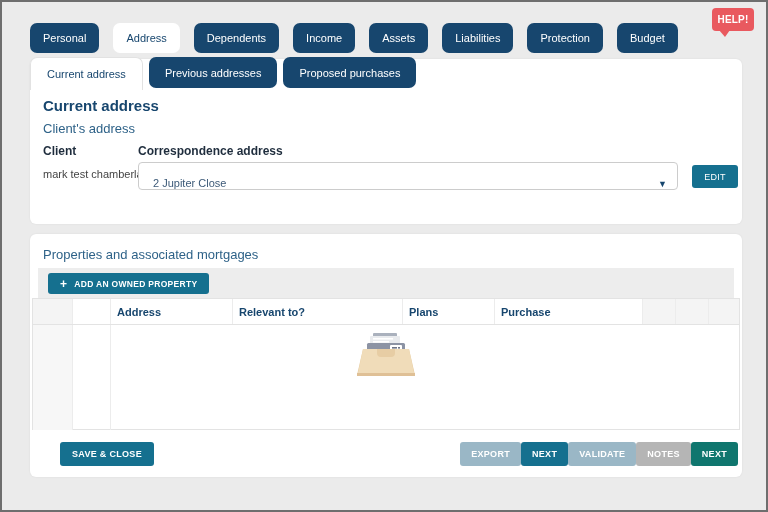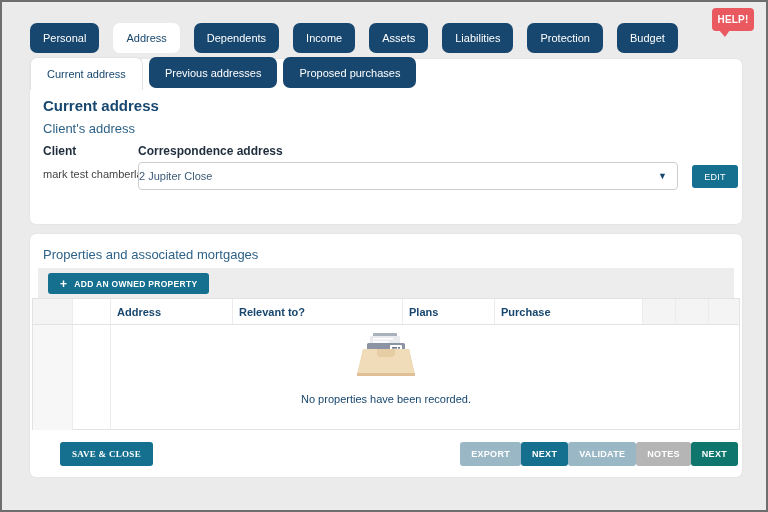--- a/index.html
+++ b/index.html
@@ -65,22 +65,22 @@
   .h-section { position:absolute; left:13px; top:62px; font-size:13px; color:#2e6288; }
 
   .lbl { position:absolute; font-size:12px; font-weight:bold; color:#1f2d3d; }
   .lbl-client { left:13px; top:85px; }
   .lbl-corr   { left:108px; top:85px; }
   .client-name { position:absolute; left:13px; top:109px; font-size:11px; color:#444; }
 
   .addr-select {
     position:absolute; left:108px; top:103px; width:540px; height:28px;
     border:1px solid #ccc; border-radius:4px; background:#fff;
-    font-size:11px; color:#3d5a78; display:flex; align-items:center;
-    padding:0 0; cursor:pointer;
+    font-size:11px; color:#3d5a78; display:flex; align-items:flex-end;
+    padding:0 14px; cursor:pointer;
   }
   .addr-select .caret {
     position:absolute; right:10px; font-size:9px; color:#17466e;
   }
   .btn-edit {
     position:absolute; left:662px; top:106px; width:46px; height:23px;
     background:#15708f; color:#fff; border:none; border-radius:3px;
     font-size:9px; font-weight:normal; cursor:pointer; letter-spacing:.3px;
     font-family:"Liberation Sans", sans-serif;
   }
@@ -124,21 +124,21 @@
     position:absolute; left:0; right:0; top:6px; text-align:center;
   }
   .empty-state svg { display:inline-block; }
   .empty-msg { margin-top:12px; font-size:11px; color:#17466e; }
 
   
   .btn-save-close {
     position:absolute; left:30px; top:208px; height:24px; padding:0 12px;
     background:#15708f; color:#fff; border:none; border-radius:3px;
     font-size:9px; font-weight:bold; cursor:pointer; letter-spacing:.3px;
-    font-family:Liberation Serif, serif;
+    font-family:Liberation Sans, sans-serif;
   }
   .footer-right {
     position:absolute; right:4px; top:208px; display:flex; 
   }
   .fbtn {
     height:24px; padding:0 11px; border:none; border-radius:3px;
     color:#fff; font-size:9px; font-weight:bold; cursor:pointer;
     letter-spacing:.3px; font-family:"Liberation Sans", sans-serif;
   }
   .fbtn.muted  { background:#9ab7c6; }
@@ -221,21 +221,20 @@
             <rect x="10" y="12" width="38" height="12" rx="1.5" fill="#8c93a4"></rect>
             <rect x="33" y="14" width="12" height="6" rx="1" fill="#fff"></rect>
             <rect x="35" y="16" width="5" height="1.6" fill="#6d7487"></rect>
             <rect x="41" y="16" width="2" height="1.6" fill="#6d7487"></rect>
 
             <path d="M6 18 L52 18 L58 44 L0 44 Z" fill="#e7cda4"></path>
 
             <path d="M6 18 L20 18 L20 22 Q20 26 24 26 L34 26 Q38 26 38 22 L38 18 L52 18 L57 42 L1 42 Z" fill="#f0dcb9"></path>
             <rect x="0" y="42" width="58" height="3" fill="#dfc096"></rect>
           </svg>
-          <div class="empty-msg">No properties have been recorded.</div>
         </div>
       </div>
     </div>
 
     <button class="btn-save-close">SAVE &amp; CLOSE</button>
     <div class="footer-right">
       <button class="fbtn muted">EXPORT</button>
       <button class="fbtn teal">NEXT</button>
       <button class="fbtn muted">VALIDATE</button>
       <button class="fbtn grey">NOTES</button>

